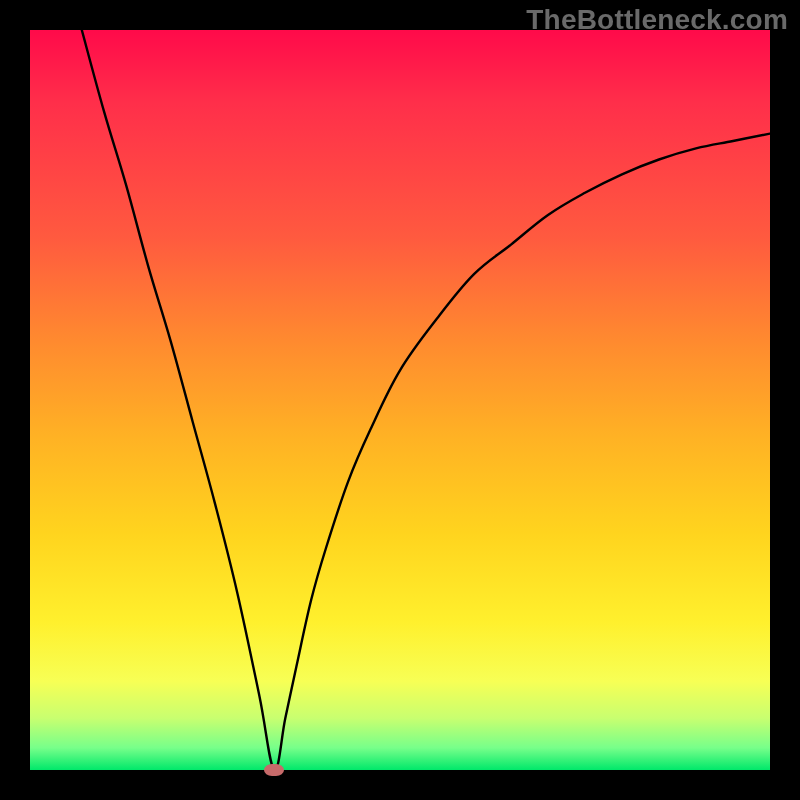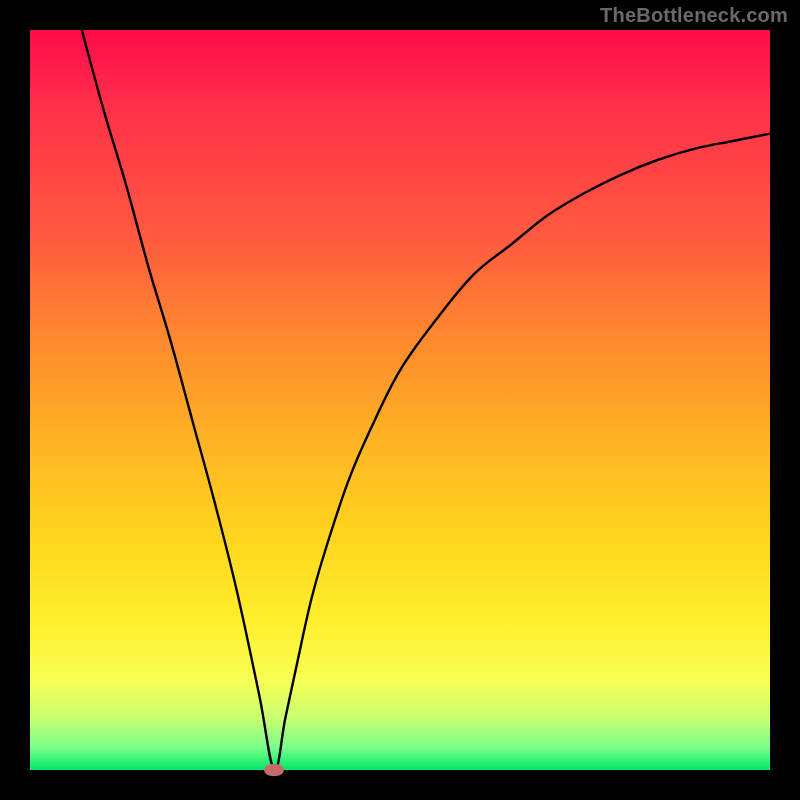--- a/index.html
+++ b/index.html
@@ -14,21 +14,21 @@
   .frame {
     position: relative;
     width: 800px;
     height: 800px;
     background: #000;
   }
   .watermark {
     position: absolute;
     top: 4px;
     right: 12px;
-    font-size: 20px;
+    font-size: 28px;
     font-weight: 600;
     color: #6a6a6a;
     letter-spacing: 0.2px;
     z-index: 5;
   }
   .plot-area {
     position: absolute;
     left: 30px;
     top: 30px;
     width: 740px;

